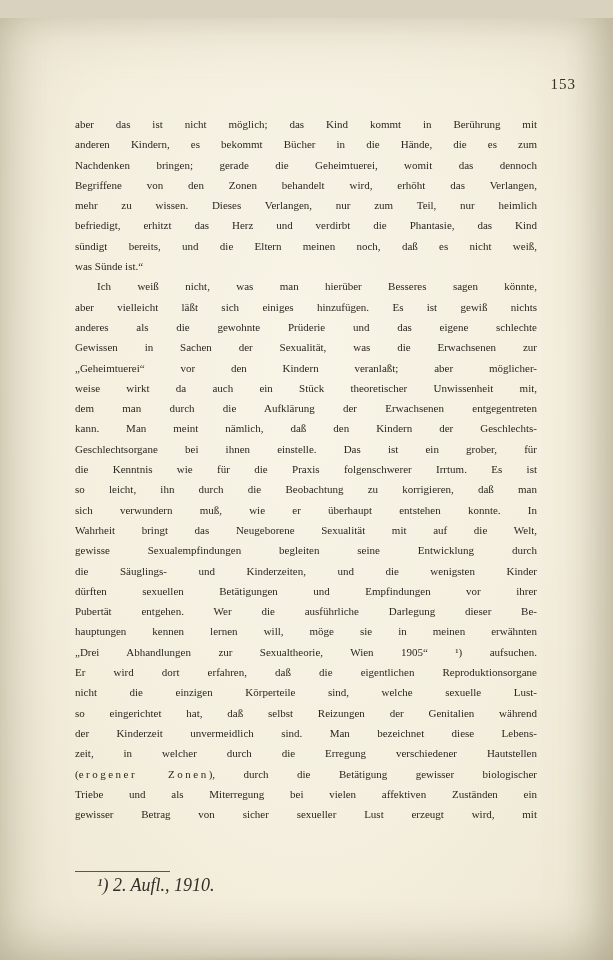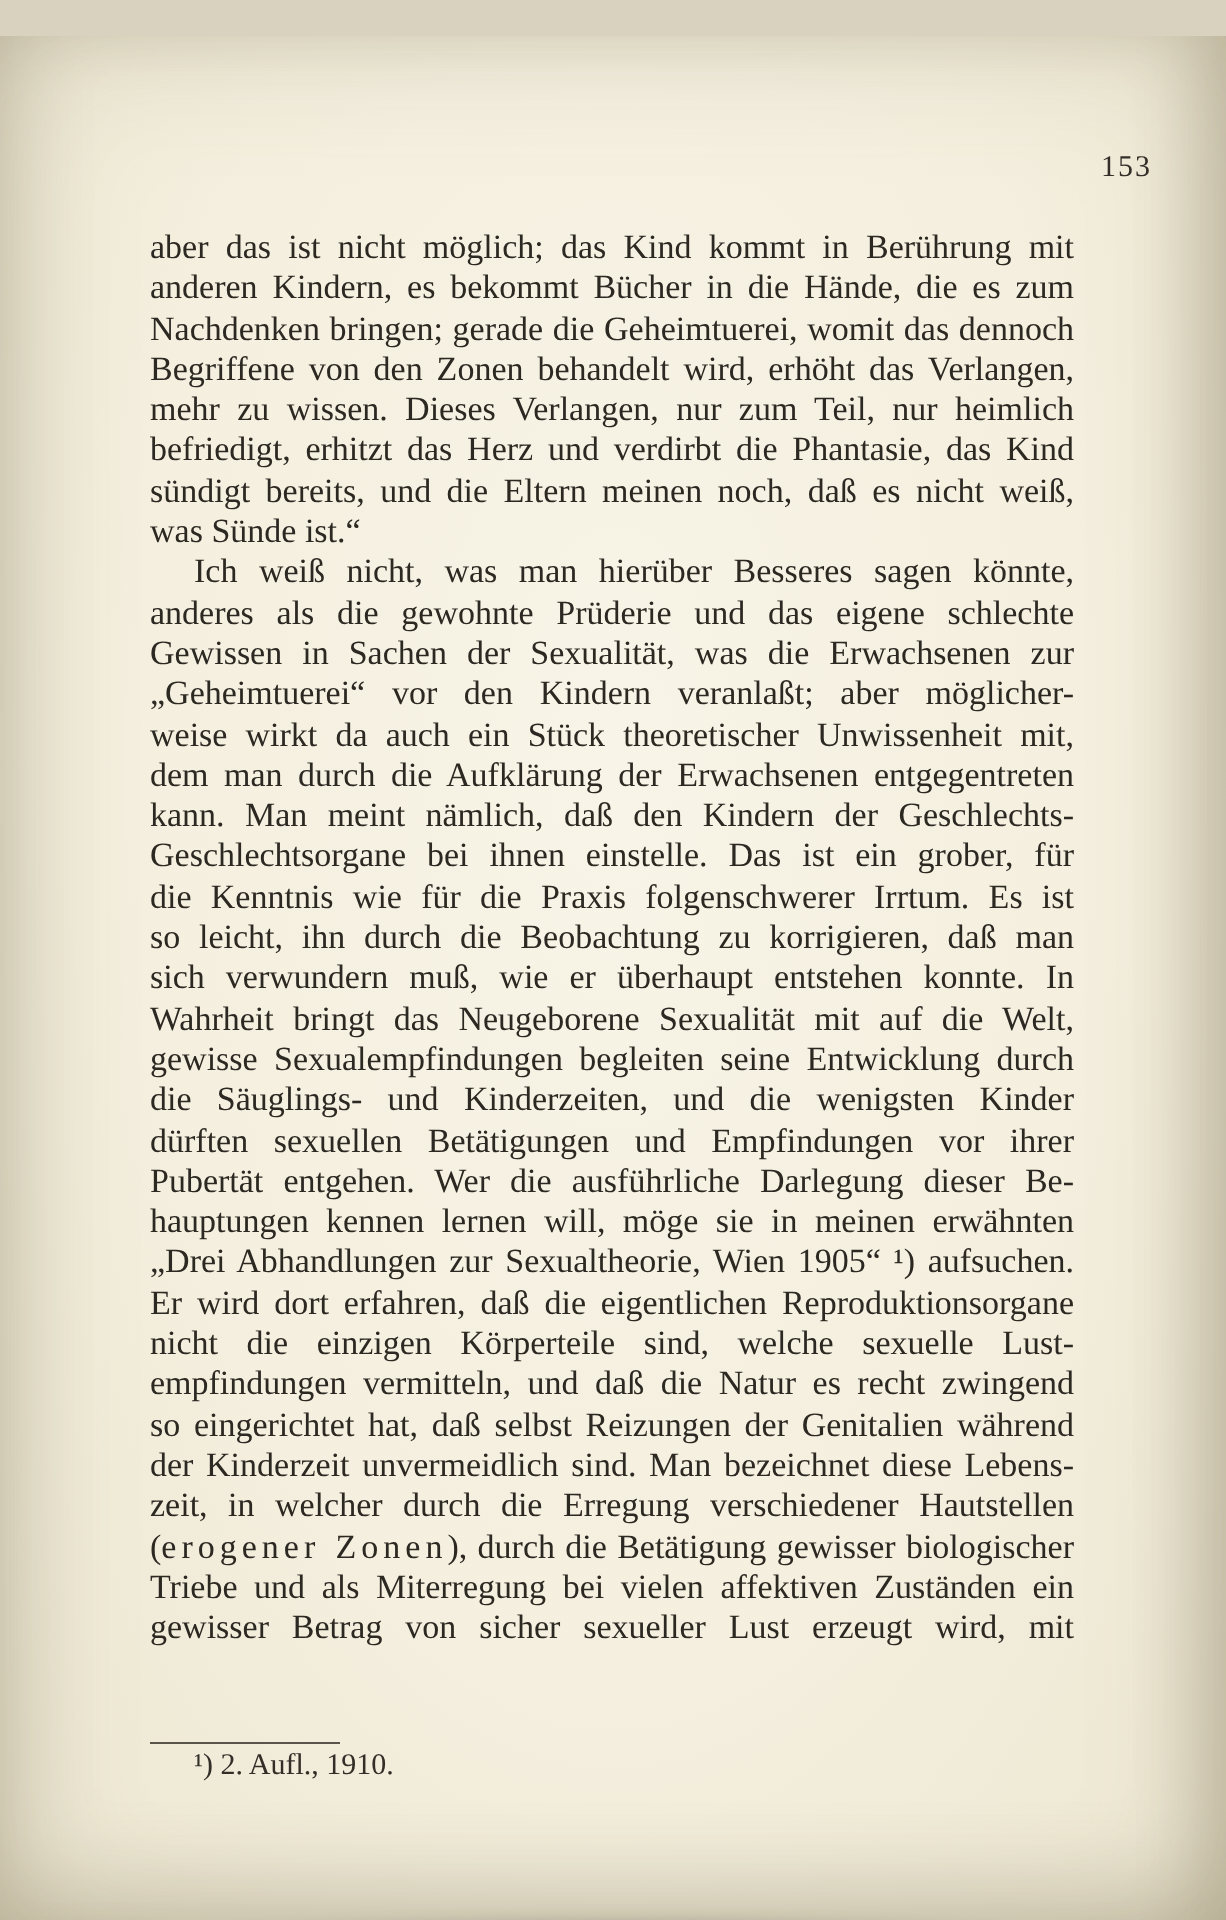--- a/index.html
+++ b/index.html
@@ -28,21 +28,21 @@
     right: 37px;
     font-size: 15px;
     letter-spacing: 1px;
     color: #332f28;
   }
   .text-block {
     position: absolute;
     top: 96px;
     left: 75px;
     width: 462px;
-    font-size: 17px;
+    font-size: 11px;
     line-height: 20.3px;
   }
   .para { margin: 0; }
   .line {
     text-align: justify;
     text-align-last: justify;
     white-space: normal;
     height: 20.3px;
     overflow: hidden;
   }
@@ -61,22 +61,23 @@
     left: 75px;
     width: 95px;
     height: 1px;
     background: #5a554a;
   }
   .footnote {
     position: absolute;
     top: 857px;
     left: 97px;
     width: 440px;
-    font-size: 15px;
+    font-size: 18px;
     color: #332f28;
+    font-style: italic;
   }
   .bottom-shadow-soft {
     position: absolute;
     bottom: 4px;
     left: 40px;
     right: 35px;
     height: 18px;
     background: radial-gradient(ellipse at 50% 100%, rgba(70,65,50,0.45) 0%, rgba(70,65,50,0.0) 70%);
     filter: blur(2px);
     pointer-events: none;
@@ -112,40 +113,40 @@
         <div class="line">anderen Kindern, es bekommt Bücher in die Hände, die es zum</div>
         <div class="line">Nachdenken bringen; gerade die Geheimtuerei, womit das dennoch</div>
         <div class="line">Begriffene von den Zonen behandelt wird, erhöht das Verlangen,</div>
         <div class="line">mehr zu wissen. Dieses Verlangen, nur zum Teil, nur heimlich</div>
         <div class="line">befriedigt, erhitzt das Herz und verdirbt die Phantasie, das Kind</div>
         <div class="line">sündigt bereits, und die Eltern meinen noch, daß es nicht weiß,</div>
         <div class="line short-last">was Sünde ist.“</div>
       </div>
       <div class="para">
         <div class="line first">Ich weiß nicht, was man hierüber Besseres sagen könnte,</div>
+        <div class="line">aber vielleicht läßt sich einiges hinzufügen. Es ist gewiß nichts</div>
         <div class="line">anderes als die gewohnte Prüderie und das eigene schlechte</div>
         <div class="line">Gewissen in Sachen der Sexualität, was die Erwachsenen zur</div>
         <div class="line">„Geheimtuerei“ vor den Kindern veranlaßt; aber möglicher-</div>
         <div class="line">weise wirkt da auch ein Stück theoretischer Unwissenheit mit,</div>
         <div class="line">dem man durch die Aufklärung der Erwachsenen entgegentreten</div>
         <div class="line">kann. Man meint nämlich, daß den Kindern der Geschlechts-</div>
         <div class="line">Geschlechtsorgane bei ihnen einstelle. Das ist ein grober, für</div>
         <div class="line">die Kenntnis wie für die Praxis folgenschwerer Irrtum. Es ist</div>
         <div class="line">so leicht, ihn durch die Beobachtung zu korrigieren, daß man</div>
         <div class="line">sich verwundern muß, wie er überhaupt entstehen konnte. In</div>
         <div class="line">Wahrheit bringt das Neugeborene Sexualität mit auf die Welt,</div>
         <div class="line">gewisse Sexualempfindungen begleiten seine Entwicklung durch</div>
         <div class="line">die Säuglings- und Kinderzeiten, und die wenigsten Kinder</div>
         <div class="line">dürften sexuellen Betätigungen und Empfindungen vor ihrer</div>
         <div class="line">Pubertät entgehen. Wer die ausführliche Darlegung dieser Be-</div>
         <div class="line">hauptungen kennen lernen will, möge sie in meinen erwähnten</div>
         <div class="line">„Drei Abhandlungen zur Sexualtheorie, Wien 1905“ ¹) aufsuchen.</div>
         <div class="line">Er wird dort erfahren, daß die eigentlichen Reproduktionsorgane</div>
         <div class="line">nicht die einzigen Körperteile sind, welche sexuelle Lust-</div>
-        <div class="line">empfindungen vermitteln, und daß die Natur es recht zwingend</div>
         <div class="line">so eingerichtet hat, daß selbst Reizungen der Genitalien während</div>
         <div class="line">der Kinderzeit unvermeidlich sind. Man bezeichnet diese Lebens-</div>
         <div class="line">zeit, in welcher durch die Erregung verschiedener Hautstellen</div>
         <div class="line"><span>(</span><span class="sperr">erogener Zonen</span><span>), durch die Betätigung gewisser biologischer</span></div>
         <div class="line">Triebe und als Miterregung bei vielen affektiven Zuständen ein</div>
         <div class="line">gewisser Betrag von sicher sexueller Lust erzeugt wird, mit</div>
       </div>
     </div>
 
   <div class="footnote-rule"></div>

